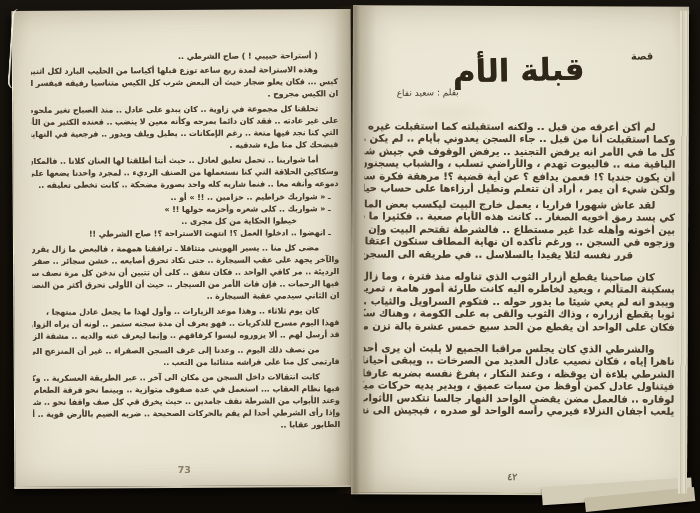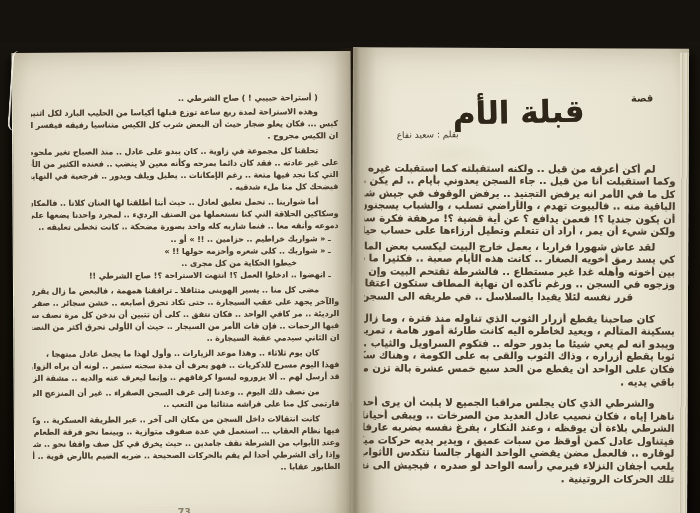--- a/index.html
+++ b/index.html
@@ -3,21 +3,21 @@
 <meta charset="utf-8">
 <style>
   html,body{margin:0;padding:0;}
   body{
     width:700px;height:513px;overflow:hidden;
     background:#15110c;
     font-family:"DejaVu Sans",sans-serif;
     position:relative;
   }
   .photo{position:absolute;inset:0;background:
-    linear-gradient(180deg,#17130e 0%,#141009 60%,#0e0b07 100%); margin-top: 42px;}
+    linear-gradient(180deg,#17130e 0%,#141009 60%,#0e0b07 100%);}
   
   .page{position:absolute;box-sizing:border-box;}
   .page-left{
     left:13px;top:10px;width:339px;height:478px;
     transform:rotate(-0.35deg);
     background:linear-gradient(100deg,#d9d3bf 0%,#e7e2cf 5%,#ece7d6 40%,#eae5d3 78%,#e0dac6 98%);
     box-shadow:inset 0 0 46px rgba(110,92,55,.20), inset -14px 0 22px rgba(95,80,48,.18),
                -3px 5px 9px rgba(0,0,0,.65);
     border-left:1px solid #f1edde;
     border-bottom:2px solid #cfc8b2;
@@ -163,28 +163,26 @@
         <div class="line pi">لقد عاش شهورا فراريا ، يعمل خارج البيت ليكسب بعض المال يعطيه لوالده المسكين ..</div>
         <div class="line">كي يسد رمق أخويه الصغار .. كانت هذه الأيام صعبة .. فكثيرا ما قضى الليالي في الزهر ، فالنوم في البيت</div>
         <div class="line">بين أخوته وأهله غدا غير مستطاع .. فالشرطة تقتحم البيت وإن على حين غرة .. ولو ألقوا القبض عليه</div>
         <div class="line">وزجوه في السجن .. ورغم تأكده ان نهاية المطاف ستكون اعتقاله .. لم يأبه لذلك واستمر .. حتى كان يوم</div>
         <div class="line ds">قرر نفسه لئلا يقيدا بالسلاسل .. في طريقه الى السجن .. تاركا وراءه عائلته بلا معيل .</div>
         <div class="line pi gap">كان صاحبنا يقطع أزرار الثوب الذي تناوله منذ فترة ، وما زال يعالج الزر الأول</div>
         <div class="line">بسكينة المتألم ، ويعيد لخاطره اليه كانت طارئة أمور هامة ، تمريره تابعة وتحول ..</div>
         <div class="line">ويبدو انه لم يعي شيئا ما يدور حوله .. فتكوم السراويل والثياب .. ثم لو نفقت أن تزول ، فهذا غياره</div>
         <div class="line">ثوبا يقطع أزراره ، وذاك الثوب والقى به على الكومة ، وهناك سكاكين التقطيع يبدر عليهم الأشياء</div>
         <div class="line">فكان على الواحد أن يقطع من الحد سبع خمس عشرة بالة تزن معا عمرا لي نصف طن من القطع ويستمر</div>
-        <div class="line">باقي يديه .</div>
         <div class="line pi gap">والشرطي الذي كان يجلس مراقبا الجميع لا يلبث أن يرى أحدا متكئا أو الذهبة ، حتى يهب</div>
         <div class="line">ناهرا إياه ، فكان نصيب عادل العديد من الصرخات .. ويبقى أحيانا ساعة محاولا في مكان ما حيويته</div>
         <div class="line">الشرطي بلاءة أن يوقظه ، وعند النكار ، يفرغ نفسه بضربه عارفا برأس قضاء مشرعا وجهدا ..</div>
         <div class="line">فيتناول عادل كمن أوقظ من سبات عميق ، ويدير يديه حركات ميكانيكية سريعة ولا يلبث أن يعود</div>
         <div class="line">لوقاره .. فالعمل مضن يقضي الواحد النهار جالسا تتكدس الأثواب ثم تزول .. فالتعب</div>
         <div class="line">يلعب أجفان النزلاء فيرمي رأسه الواحد لو صدره ، فيجيش الى نفسه ويعاود تحريك يديه</div>
-        <div class="line">تلك الحركات الروتينية .</div>
       </div>
     <div class="page-number pn-right">٤٢</div>
     <div class="page-stack"></div>
   </div>
 
   <div class="gutter"></div>
 
 </div>
 
 </body></html>

